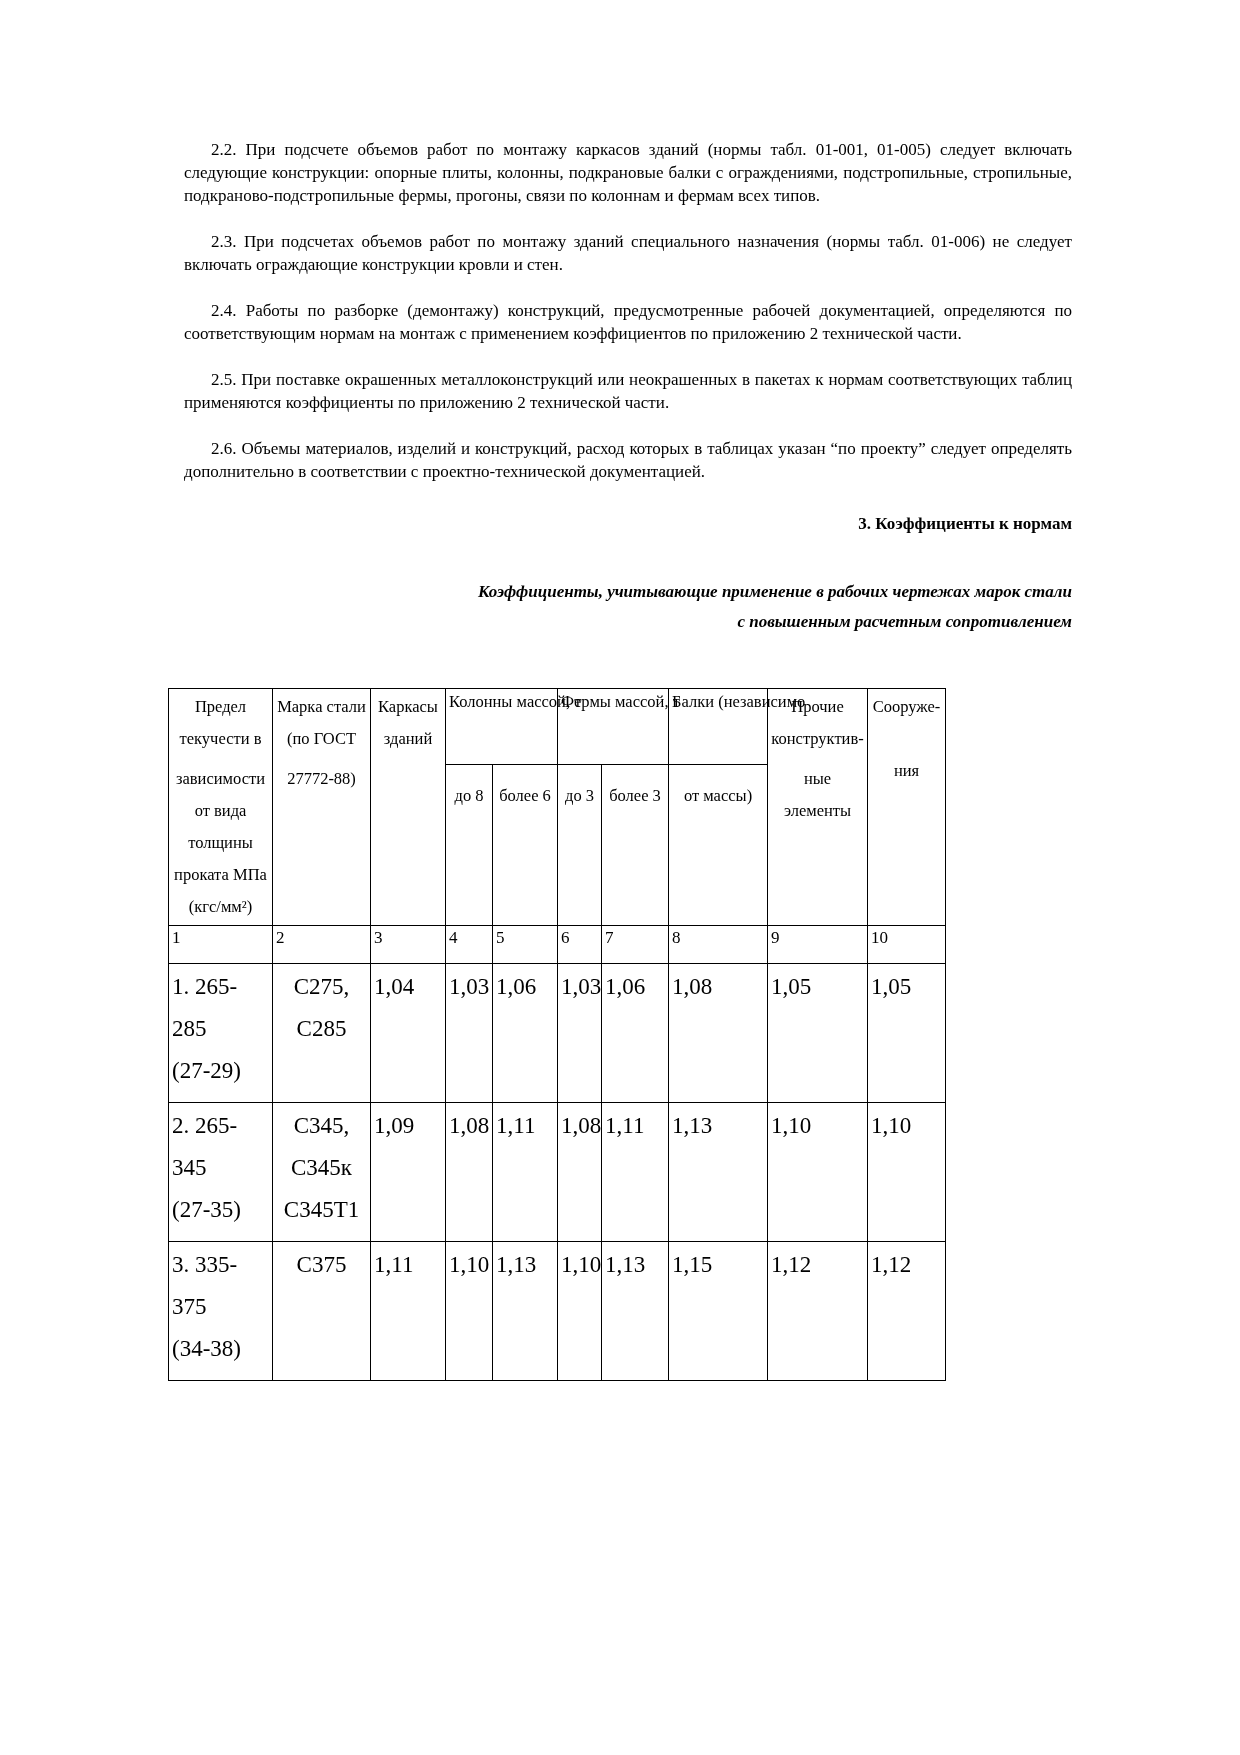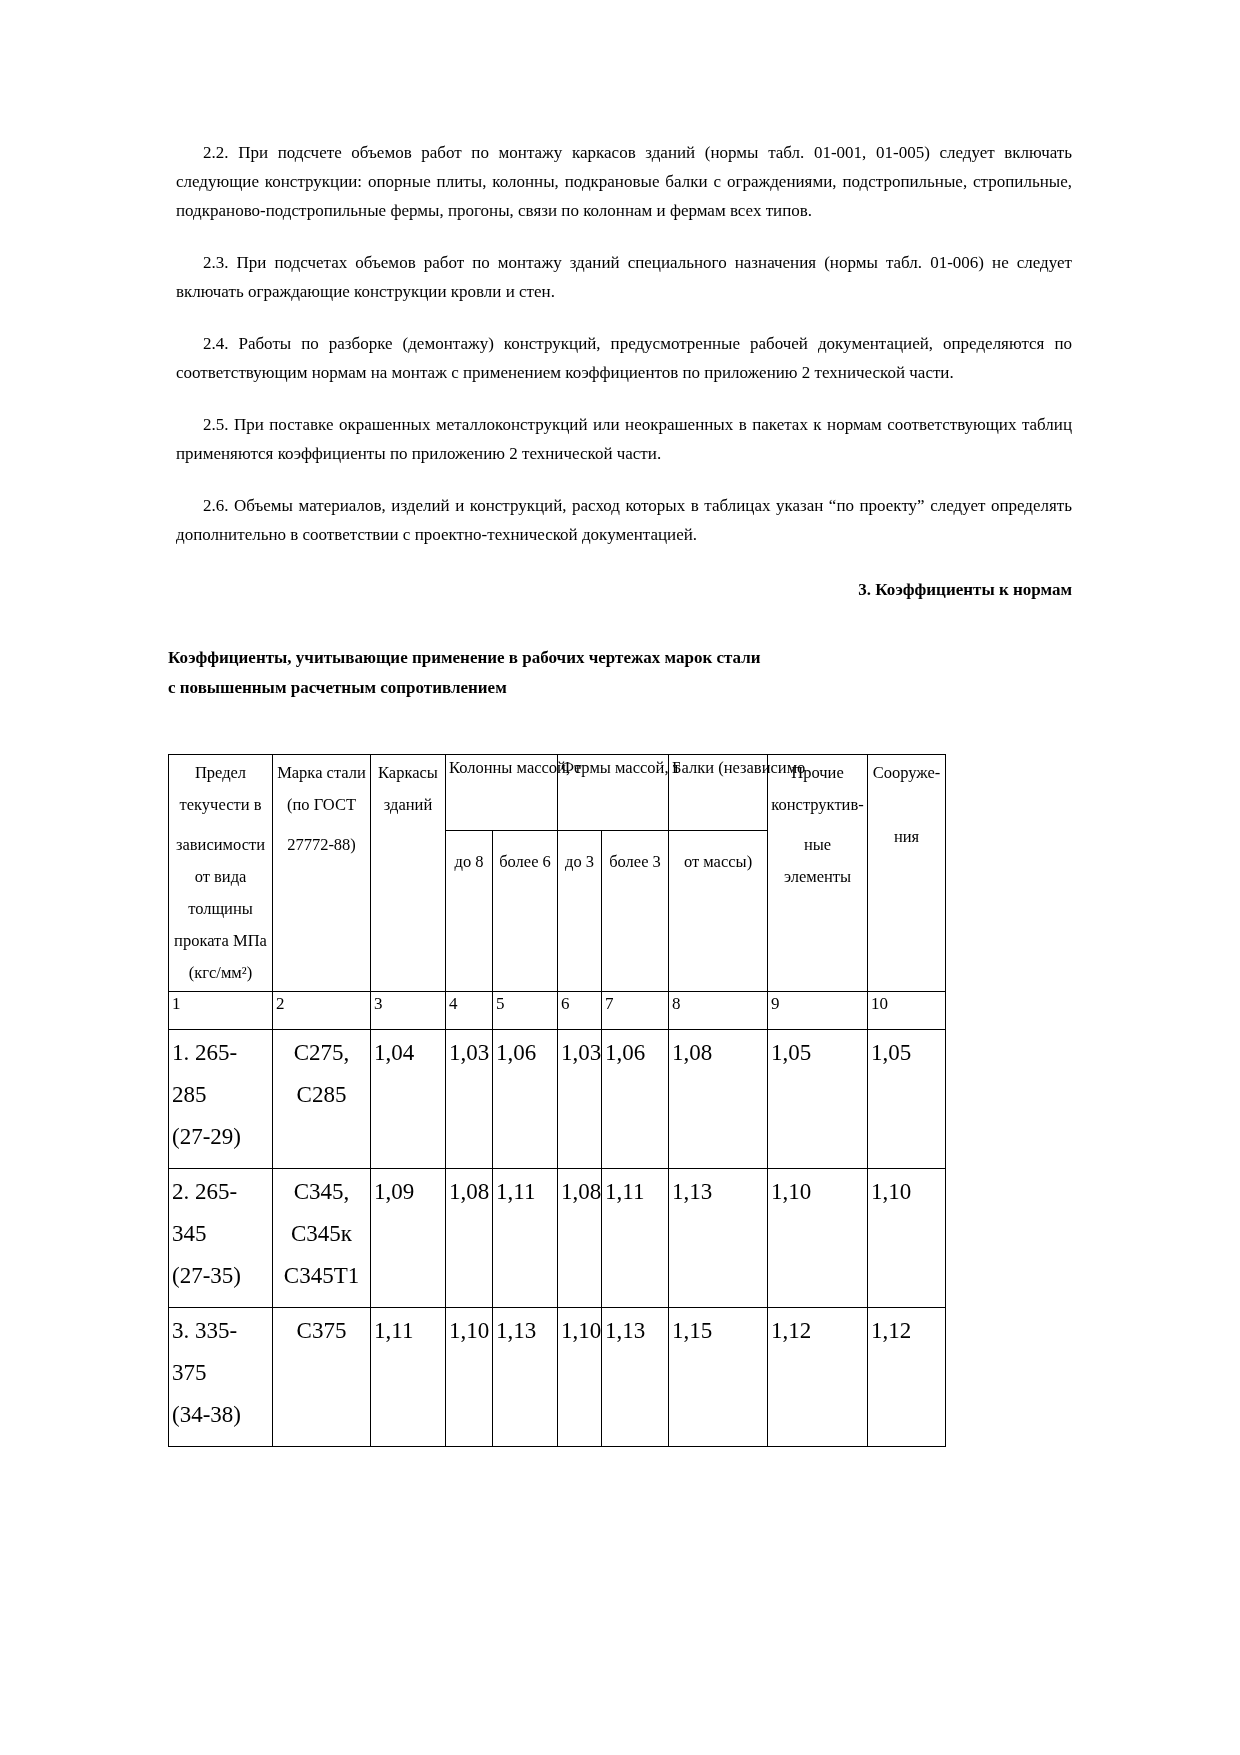--- a/index.html
+++ b/index.html
@@ -12,39 +12,40 @@
     background: #ffffff;
     color: #000000;
     font-family: "Liberation Serif", "DejaVu Serif", serif;
     font-size: 17px;
     padding: 138px 168px 0 168px;
     overflow: hidden;
   }
   .para {
     text-align: justify;
     text-indent: 27px;
-    line-height: 29px;
-    margin: 0 0 23px 8px;
+    line-height: 23px;
+    margin: 0 0 23px 16px;
   }
   .appendix {
     margin-top: 80px;
     text-align: right;
     font-weight: bold;
     line-height: 22px;
   }
   .section-title {
     margin-top: 30px;
     text-align: right;
     font-weight: bold;
     line-height: 22px;
   }
   .subtitle {
     margin-top: 46px;
-    text-align: left;
+    text-align: right;
     font-weight: bold;
+    font-style: italic;
     line-height: 22px;
   }
   .subtitle.sub2 { margin-top: 8px; }
 
   table.coef {
     margin-top: 55px;
     border-collapse: collapse;
     table-layout: fixed;
     width: 777px;
   }

